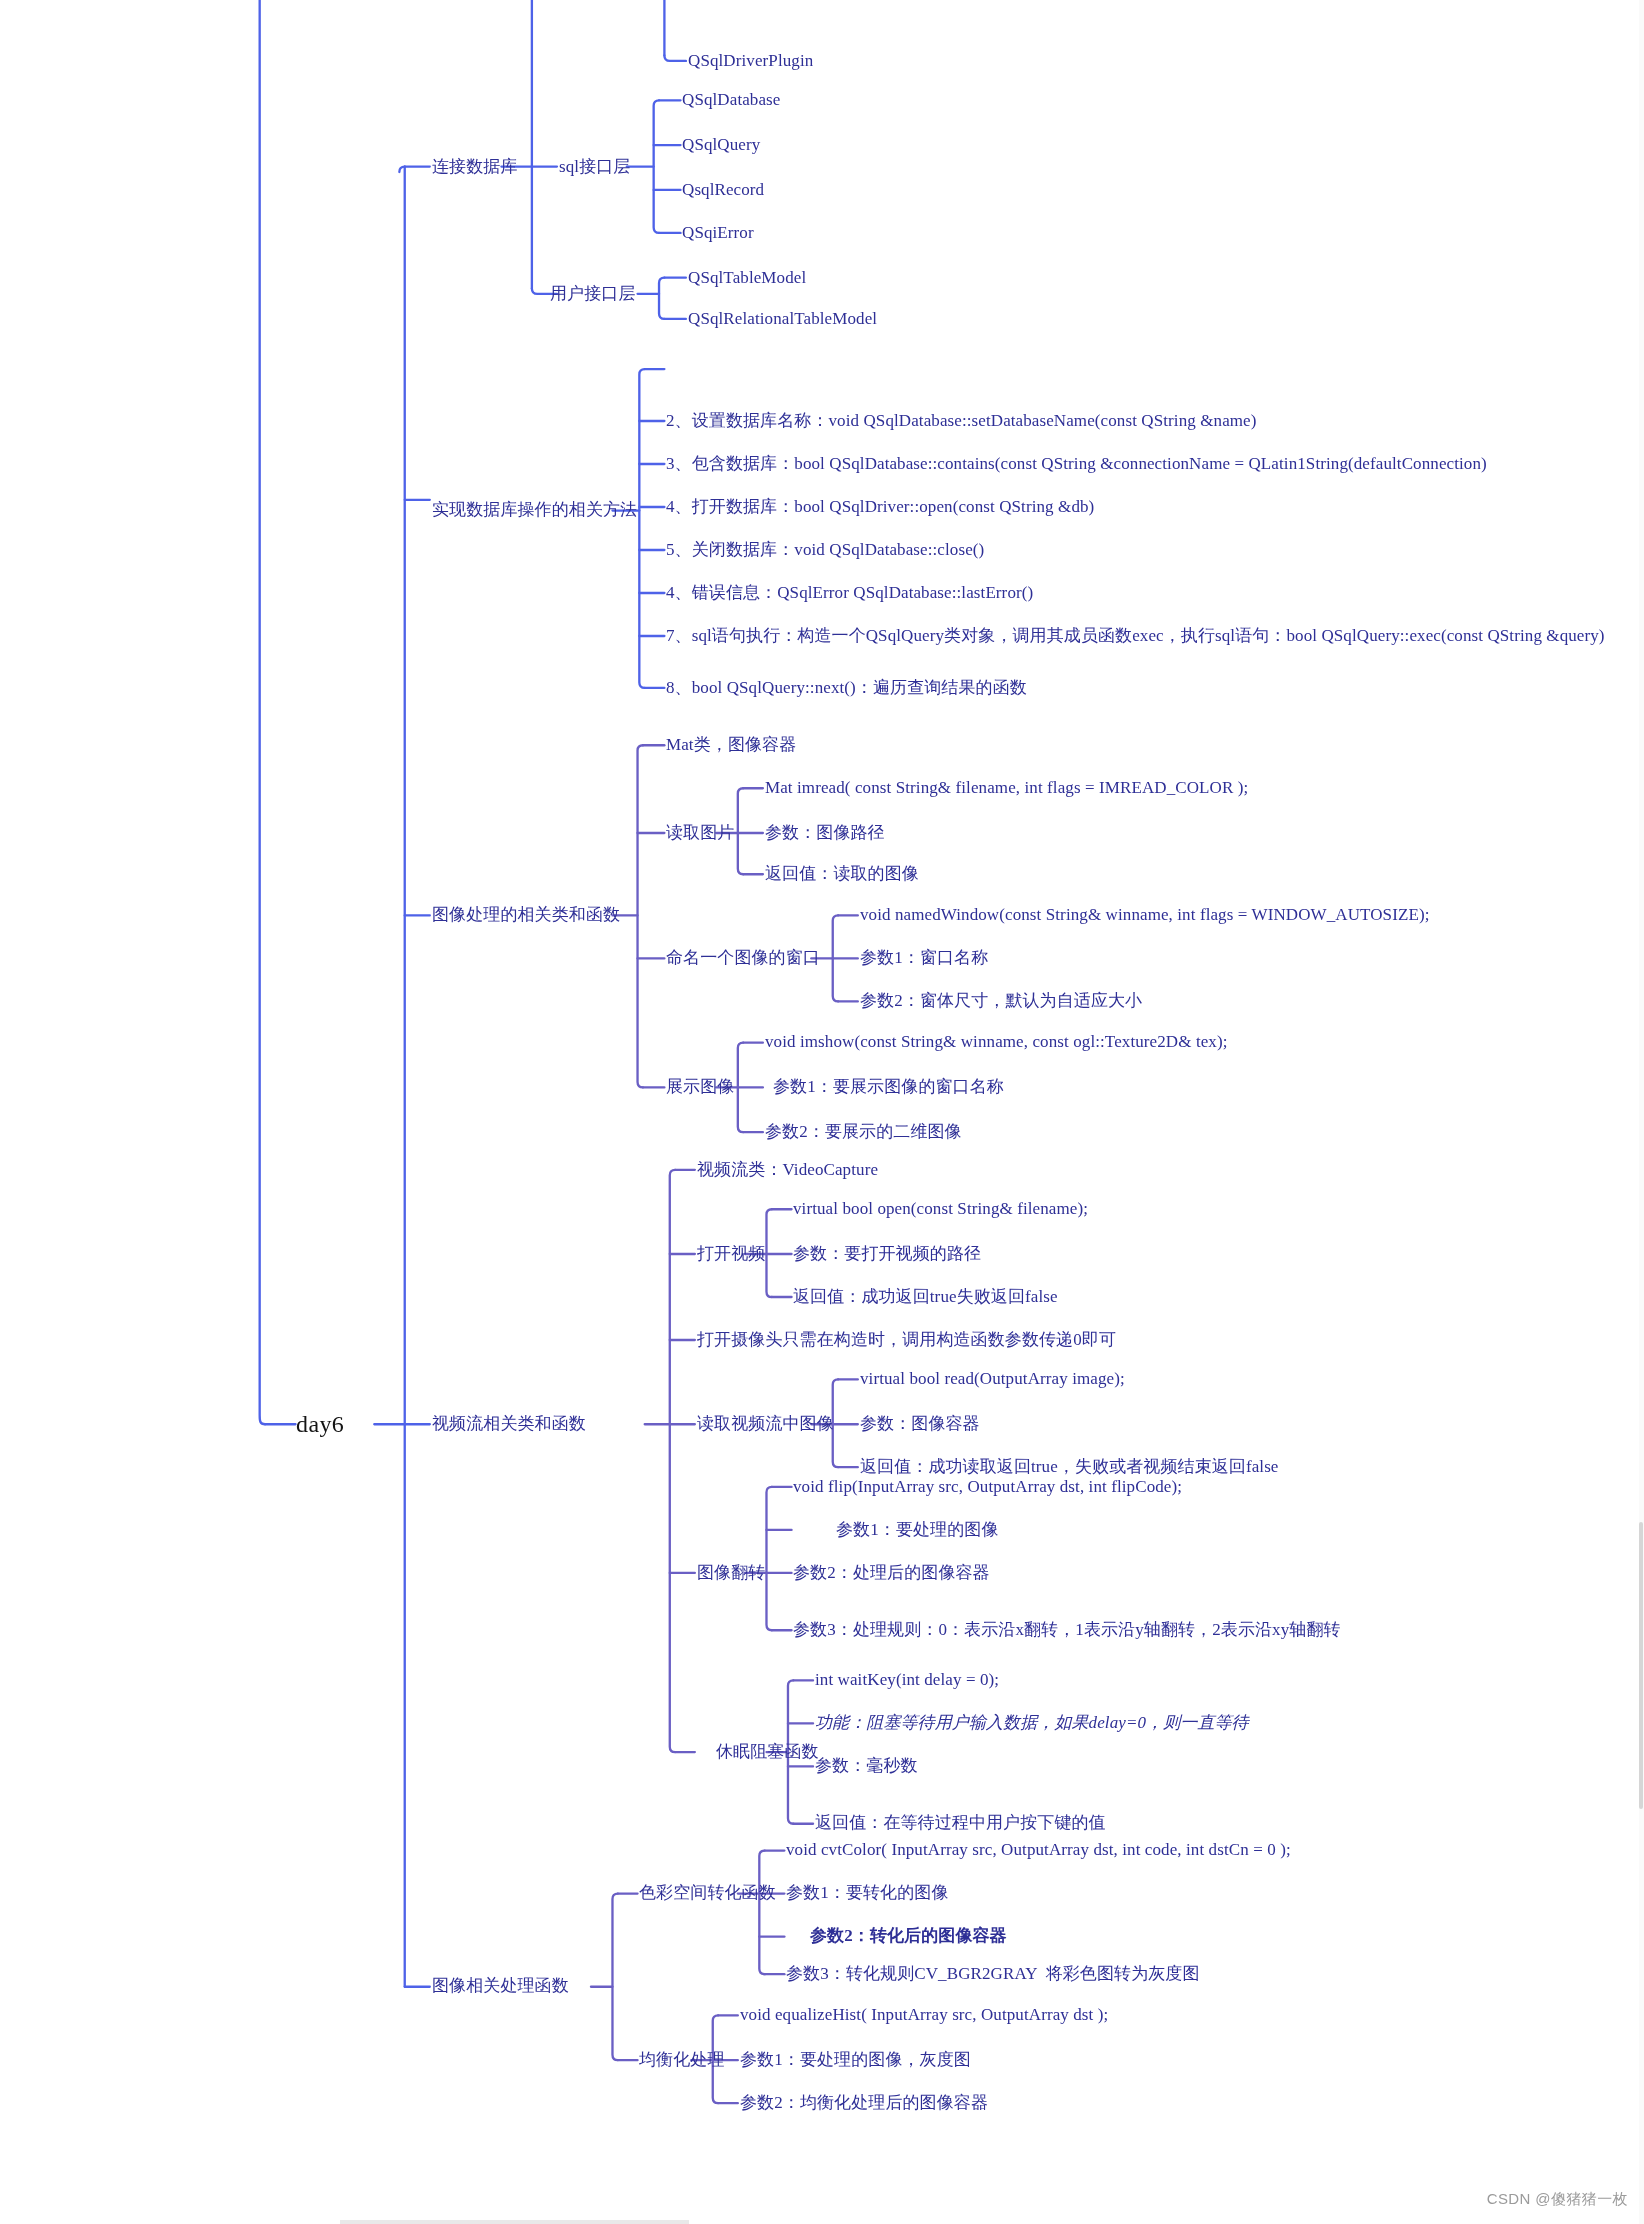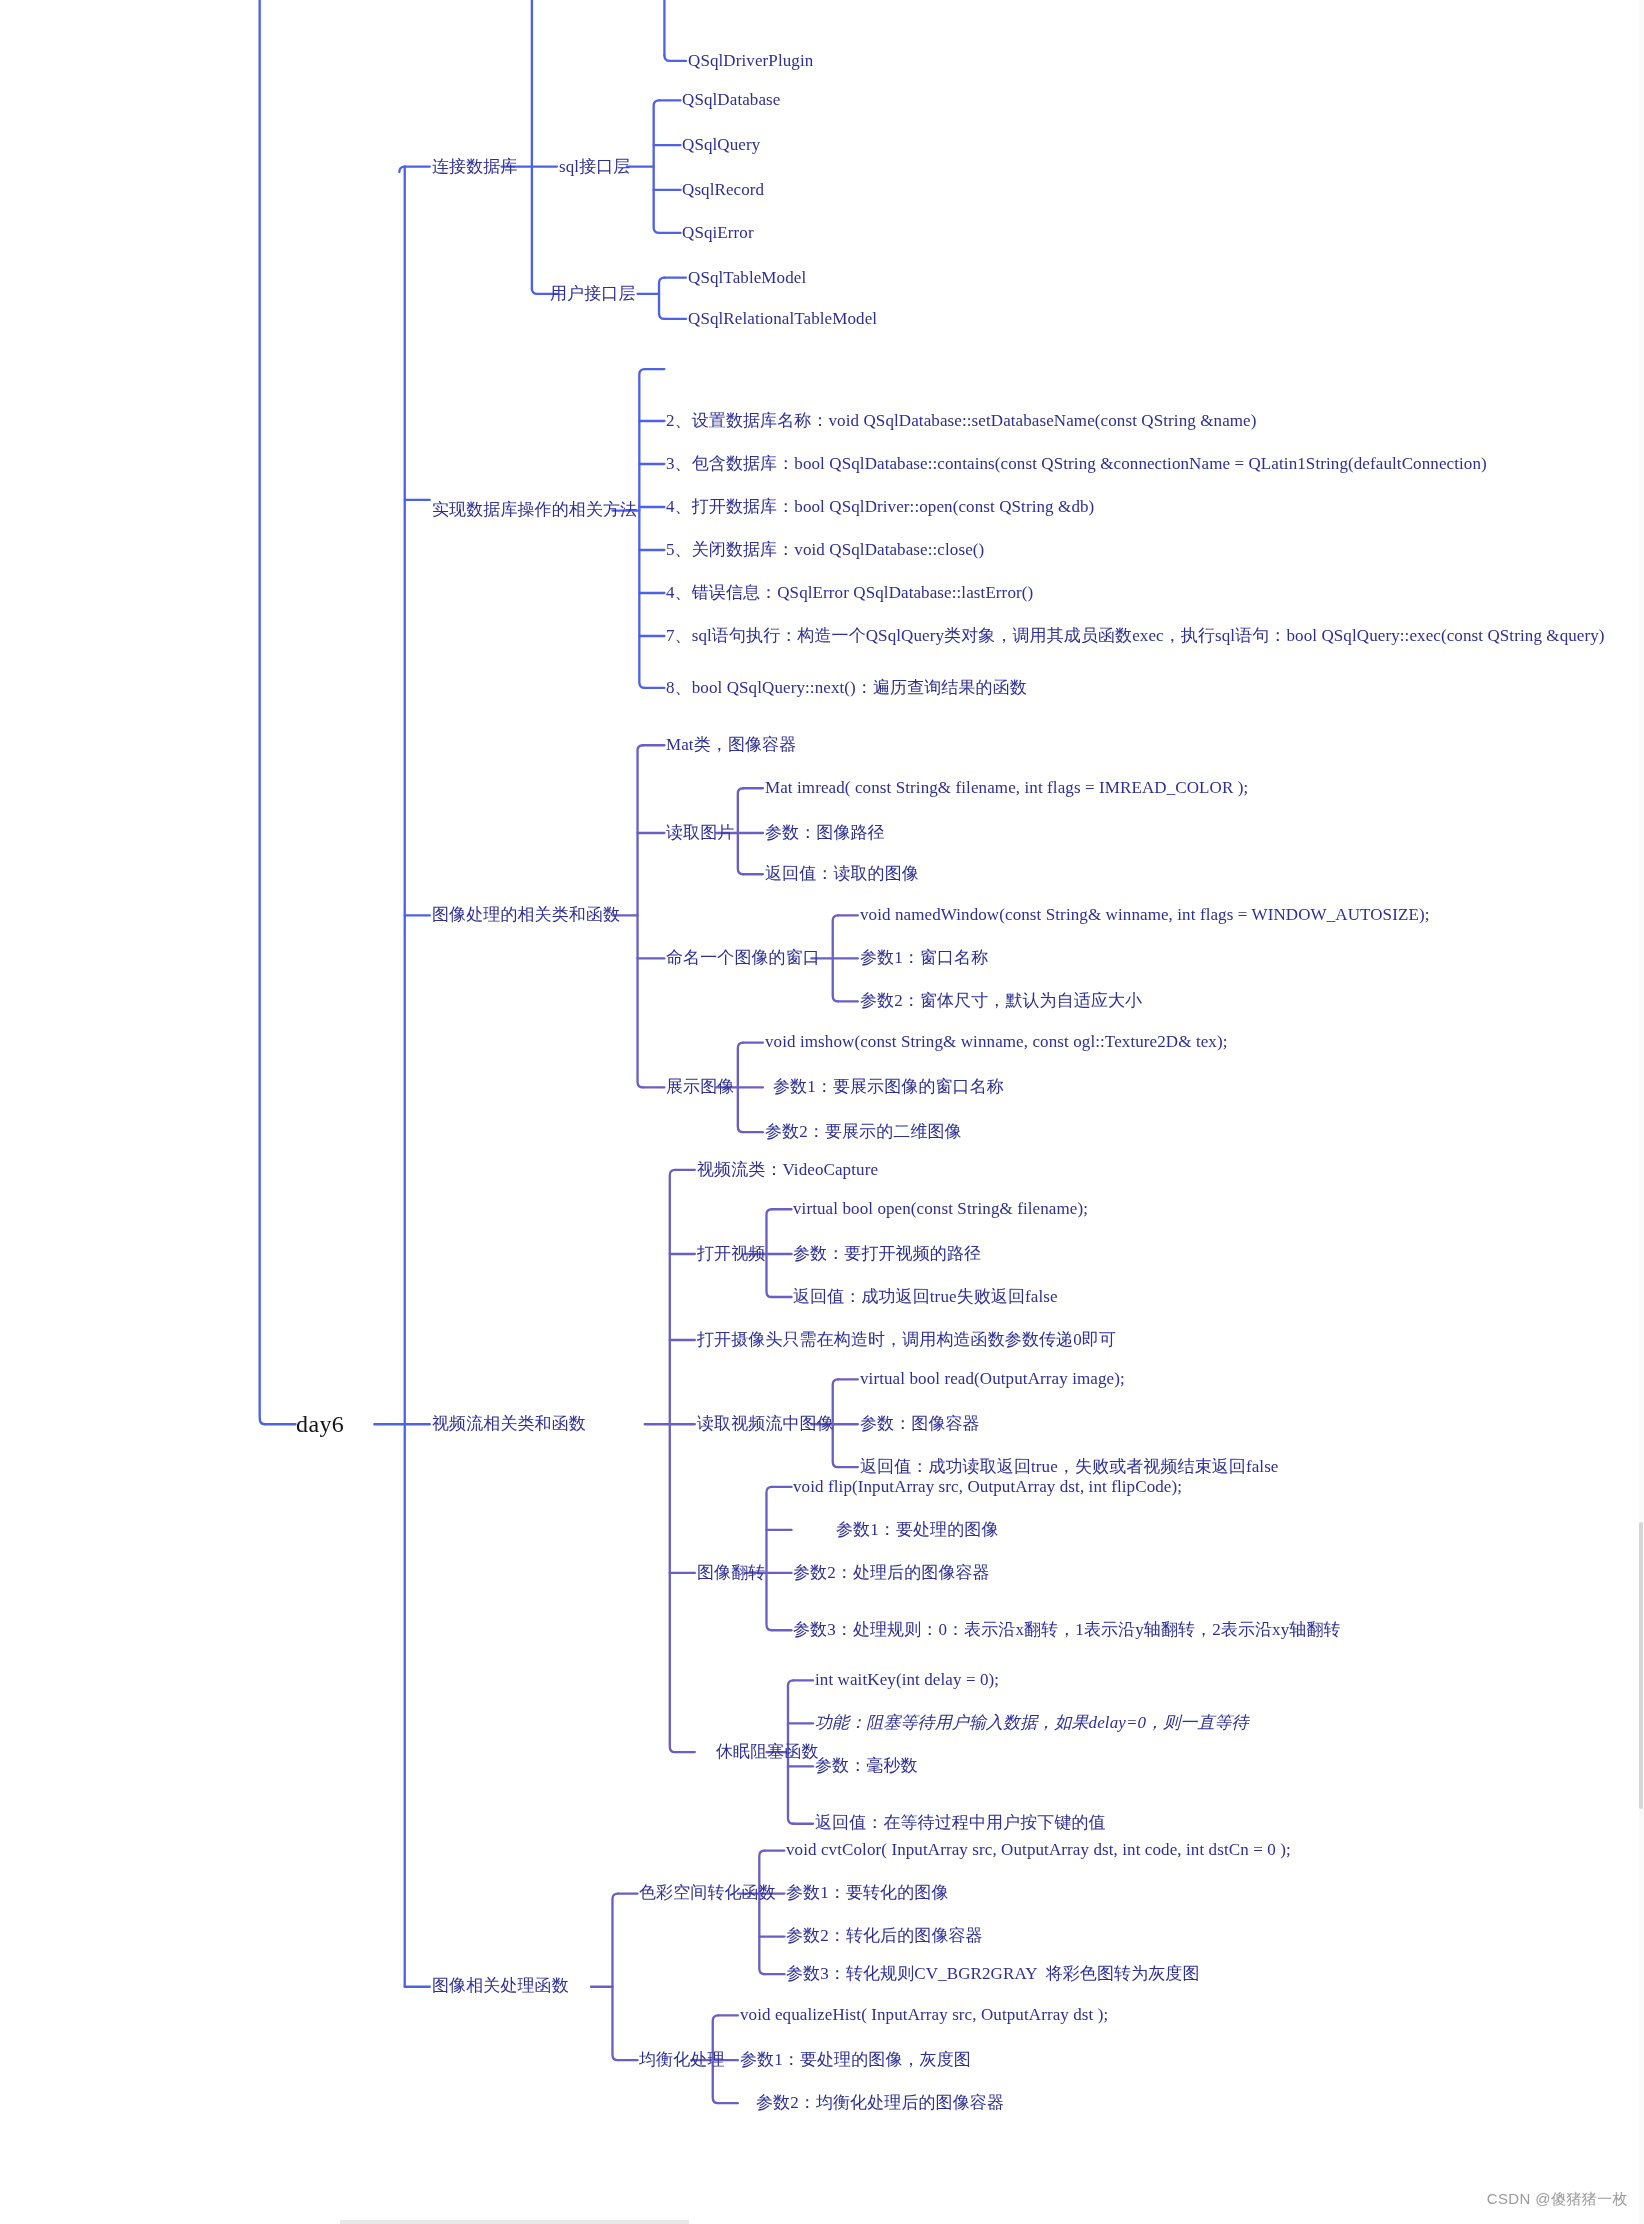--- a/index.html
+++ b/index.html
@@ -308,27 +308,27 @@
   <div class="node" style="left:815px; top:1680px;">int waitKey(int delay = 0);</div>
   <div class="node" style="left:815px; top:1723px;font-style:italic;">功能：阻塞等待用户输入数据，如果delay=0，则一直等待</div>
   <div class="node" style="left:815px; top:1766px;">参数：毫秒数</div>
   <div class="node" style="left:815px; top:1823px;">返回值：在等待过程中用户按下键的值</div>
 
   <div class="node" style="left:432px; top:1986px;">图像相关处理函数</div>
 
   <div class="node" style="left:639px; top:1893px;">色彩空间转化函数</div>
   <div class="node" style="left:786px; top:1850px;">void cvtColor( InputArray src, OutputArray dst, int code, int dstCn = 0 );</div>
   <div class="node" style="left:786px; top:1893px;">参数1：要转化的图像</div>
-  <div class="node" style="left:786px; top:1936px;">参数2：转化后的图像容器</div>
+  <div class="node" style="left:810px; top:1936px;font-weight:bold;">参数2：转化后的图像容器</div>
   <div class="node" style="left:786px; top:1974px;">参数3：转化规则CV_BGR2GRAY  将彩色图转为灰度图</div>
 
   <div class="node" style="left:639px; top:2060px;">均衡化处理</div>
   <div class="node" style="left:740px; top:2015px;">void equalizeHist( InputArray src, OutputArray dst );</div>
   <div class="node" style="left:740px; top:2060px;">参数1：要处理的图像，灰度图</div>
-  <div class="node" style="left:756px; top:2103px;">参数2：均衡化处理后的图像容器</div>
+  <div class="node" style="left:740px; top:2103px;">参数2：均衡化处理后的图像容器</div>
 
   <div class="scroll-strip">
     <div class="scroll-thumb"></div>
   </div>
   <div class="bottom-bar"></div>
 
   <div class="watermark">CSDN @傻猪猪一枚</div>
 </div>
 
 

